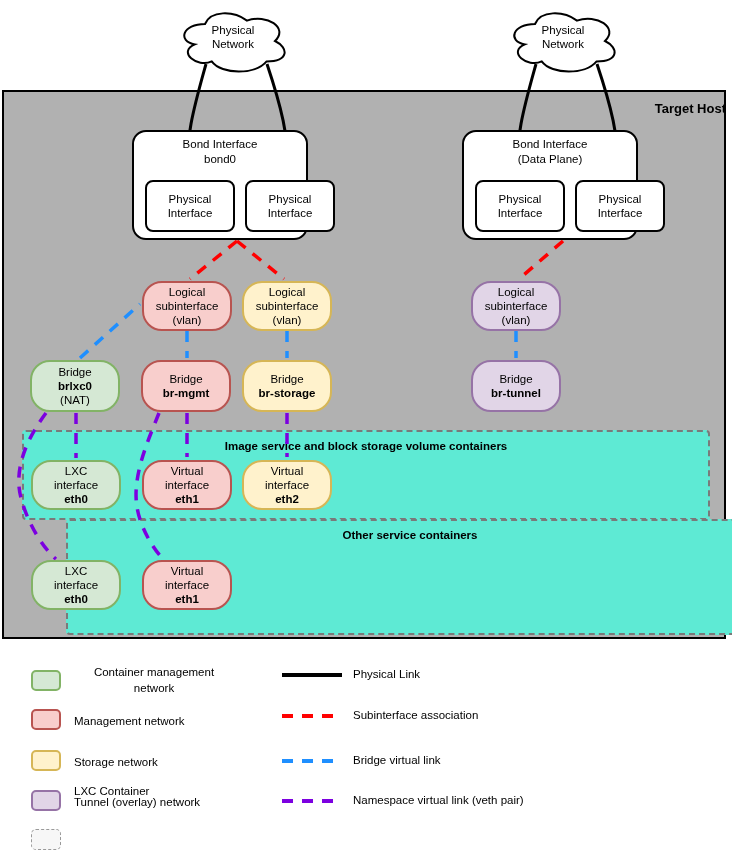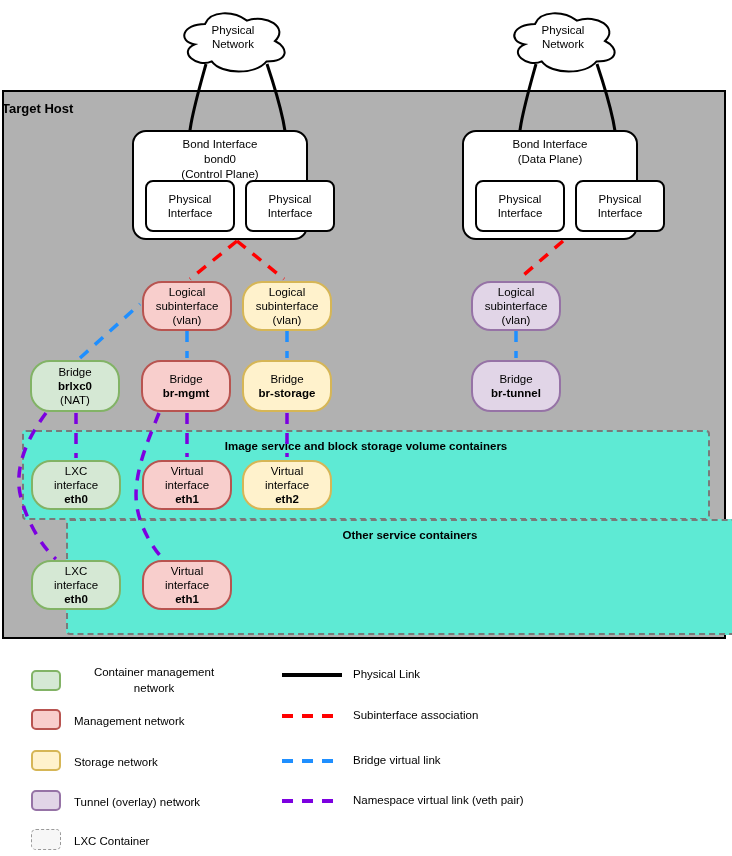--- a/index.html
+++ b/index.html
@@ -2,21 +2,21 @@
 <html><head>
 <meta charset="utf-8">
 <style>
   html,body{margin:0;padding:0;background:#ffffff;}
   body{font-family:"Liberation Sans","DejaVu Sans",sans-serif;color:#000;}
   #canvas{position:relative;width:732px;height:856px;background:#fff;overflow:hidden;}
 
   
   #target-host{position:absolute;left:2px;top:90px;width:724px;height:549px;
     background:#b1b1b1;border:2px solid #000;box-sizing:border-box;z-index:1;}
-  #host-title{position:absolute;left:2px;top:101px;width:724px;text-align:left;
+  #host-title{position:absolute;left:2px;top:101px;width:724px;text-align:right;
     font-weight:bold;font-size:13px;z-index:2;}
   .lxc-container{position:absolute;background:#5eead4;border:2px dashed #7a7a7a;
     border-radius:4px;box-sizing:border-box;z-index:2;}
   #container-1{left:22px;top:430px;width:688px;height:90px;}
   #container-2{left:22px;top:519px;width:688px;height:116px;margin-left:44px;}
   .container-title{position:absolute;top:8px;left:0;width:100%;text-align:center;
     font-weight:bold;font-size:11.5px;}
   #connector-layer{position:absolute;left:0;top:0;z-index:3;pointer-events:none;}
 
   
@@ -113,21 +113,20 @@
   </div>
   <div class="cloud-label" style="left:507px;top:23px;">
     <div>Physical</div>
     <div>Network</div>
   </div>
 
   <div id="bond0" class="bond">
     <div class="bond-title">
       <div>Bond Interface</div>
       <div class="b">bond0</div>
-      <div>(Control Plane)</div>
     </div>
     <div class="node whitebox iface iface-l">
       <div>Physical</div>
       <div>Interface</div>
     </div>
     <div class="node whitebox iface iface-r">
       <div>Physical</div>
       <div>Interface</div>
     </div>
   </div>
@@ -210,21 +209,21 @@
 
   <div class="legend-swatch green" style="top:670px;"></div>
   <div class="legend-label" style="top:664px;width:160px;">Container management network</div>
   <div class="legend-swatch red" style="top:709px;"></div>
   <div class="legend-label" style="top:713px;">Management network</div>
   <div class="legend-swatch yellow" style="top:750px;"></div>
   <div class="legend-label" style="top:754px;">Storage network</div>
   <div class="legend-swatch purple" style="top:790px;"></div>
   <div class="legend-label" style="top:794px;">Tunnel (overlay) network</div>
   <div class="legend-swatch sw-dashed" style="top:829px;"></div>
-  <div class="legend-label" style="top:833px;">LXC Container</div>
+  <div class="legend-label" style="top:783px;">LXC Container</div>
 
   <div class="legend-line ll-solid" style="top:673px;"></div>
   <div class="legend-line-label" style="top:668px;">Physical Link</div>
   <div class="legend-line ll-red" style="top:714px;"></div>
   <div class="legend-line-label" style="top:709px;">Subinterface association</div>
   <div class="legend-line ll-blue" style="top:759px;"></div>
   <div class="legend-line-label" style="top:754px;">Bridge virtual link</div>
   <div class="legend-line ll-purple" style="top:799px;"></div>
   <div class="legend-line-label" style="top:794px;">Namespace virtual link (veth pair)</div>
 

